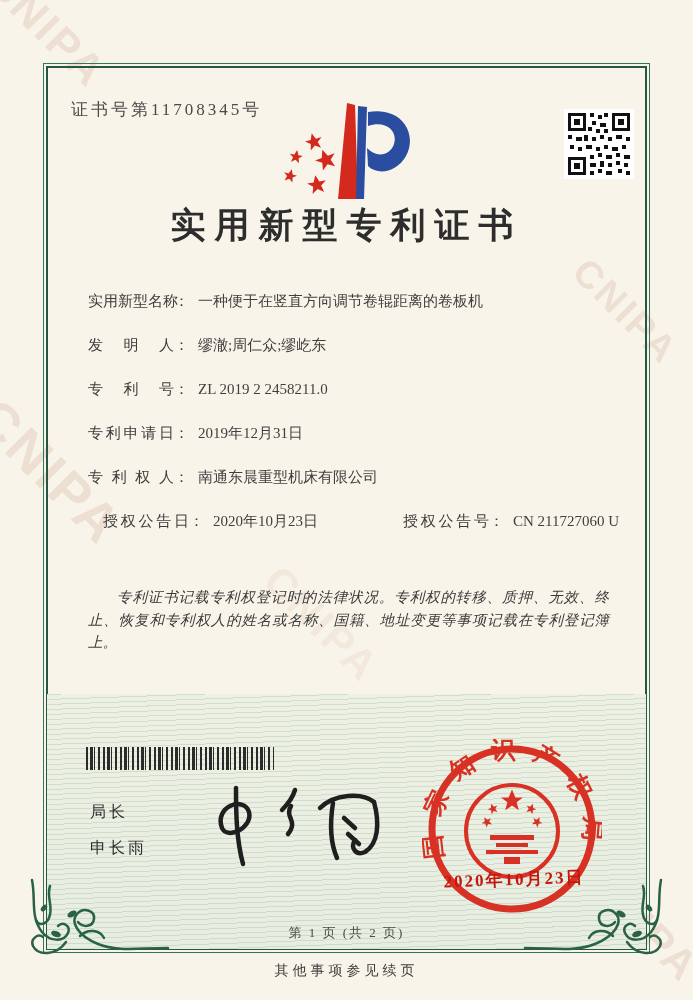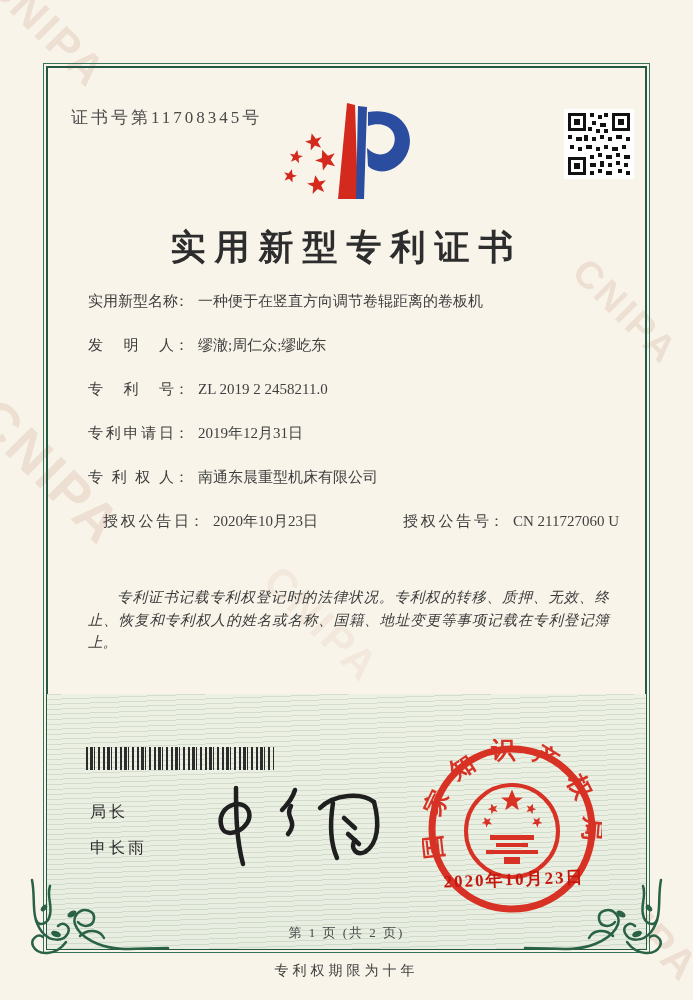--- a/index.html
+++ b/index.html
@@ -16,27 +16,27 @@
     transform:rotate(45deg);letter-spacing:3px;
   }
   .frame{
     position:absolute;left:43px;top:63px;width:605px;height:888px;
     border:1px solid #35745a;z-index:1;background:transparent;
   }
   .frame-inner{
     position:absolute;inset:2px;border:2px solid #245842;pointer-events:none;
   }
   .cert-no{
-    position:absolute;left:27px;top:42px;font-size:17px;letter-spacing:3px;color:#4a4a4a;
+    position:absolute;left:27px;top:34px;font-size:17px;letter-spacing:3px;color:#4a4a4a;
   }
   .logo{position:absolute;left:236px;top:38px;}
   .qr{position:absolute;left:520px;top:45px;}
   .title{
     position:absolute;left:0;right:0;top:138px;text-align:center;
-    font-size:35px;font-weight:bold;letter-spacing:9px;color:#2d2d2d;margin-top:22px;
+    font-size:35px;font-weight:bold;letter-spacing:9px;color:#2d2d2d;
   }
   .fields{position:absolute;left:44px;right:36px;top:226px;font-size:15px;}
   .row{margin-bottom:21px;line-height:23px;white-space:nowrap;}
   .row.two{display:flex;margin-left:15px;}
   .row.two .cell{flex:0 0 300px;}
   .row.two .cell:last-child{flex:1;}
   .lab{
     display:inline-block;width:86px;text-align:justify;text-align-last:justify;
     color:#3d3d3d;vertical-align:top;
   }
@@ -277,13 +277,13 @@
       <path d="M60,58 C68,50 80,52 84,60"></path>
     </g>
     <g fill="#2a6246">
       <ellipse cx="52" cy="36" rx="5" ry="3" transform="rotate(-30 52 36)"></ellipse>
       <ellipse cx="36" cy="56" rx="5" ry="3" transform="rotate(20 36 56)"></ellipse>
       <ellipse cx="24" cy="30" rx="4" ry="2.5" transform="rotate(-50 24 30)"></ellipse>
     </g>
   </svg>
 </div>
 
-<div class="footer-note">专利权期限为十年</div>
+<div class="footer-note">其他事项参见续页</div>
 
 </body></html>

